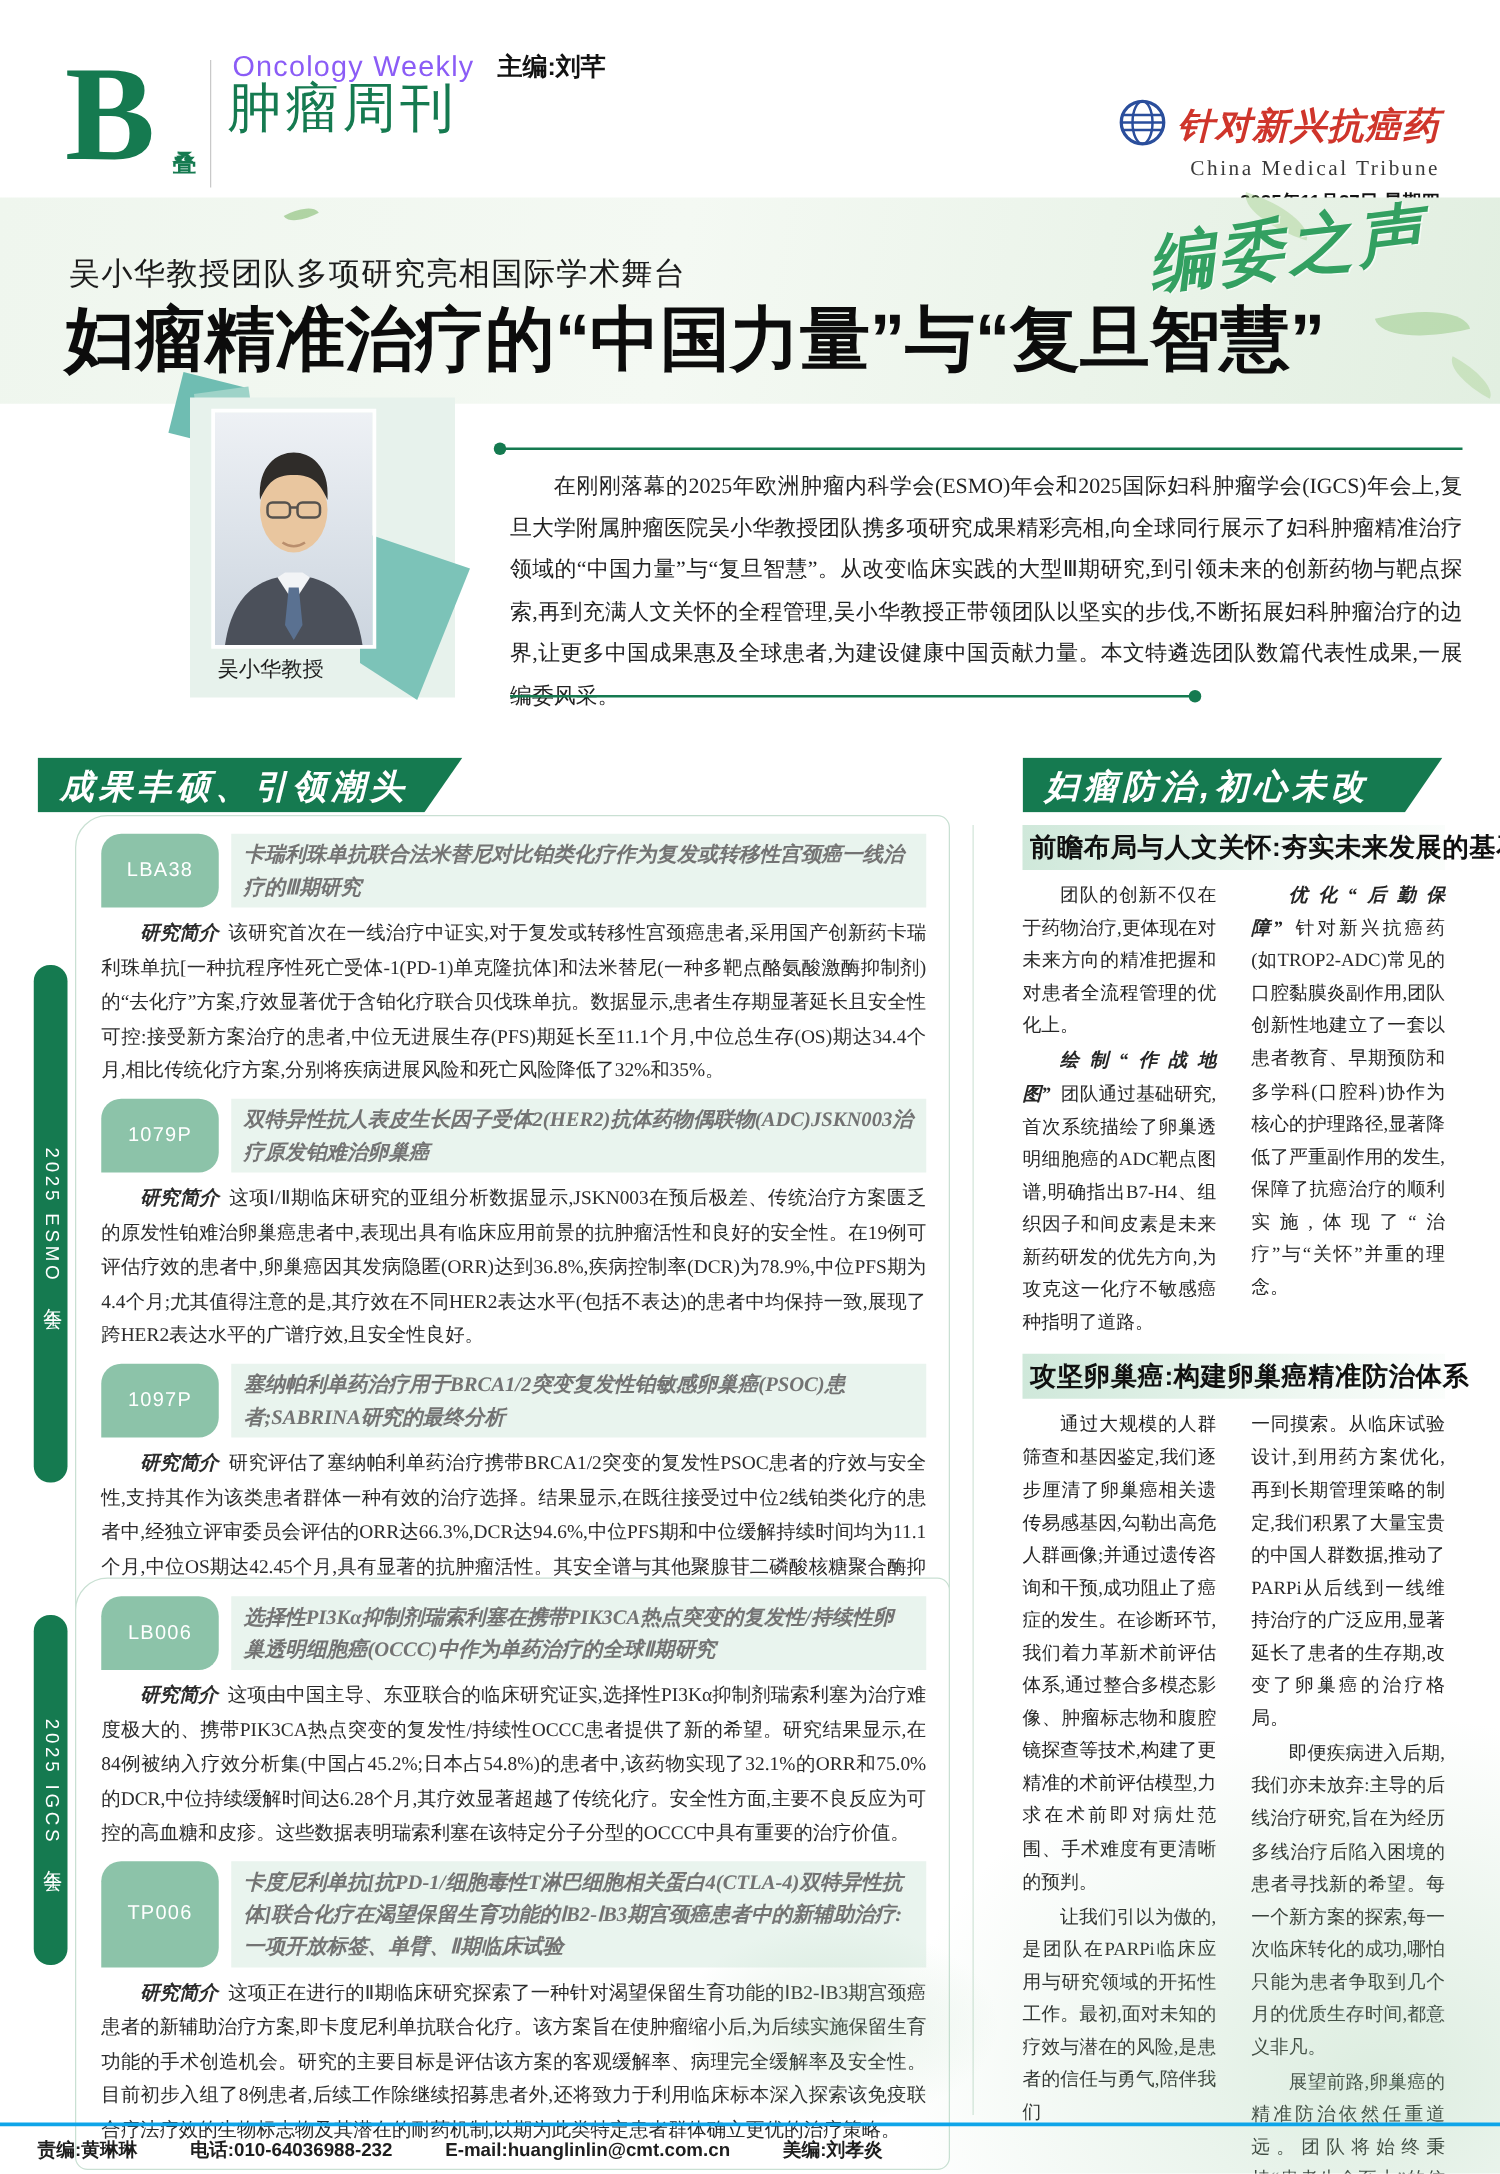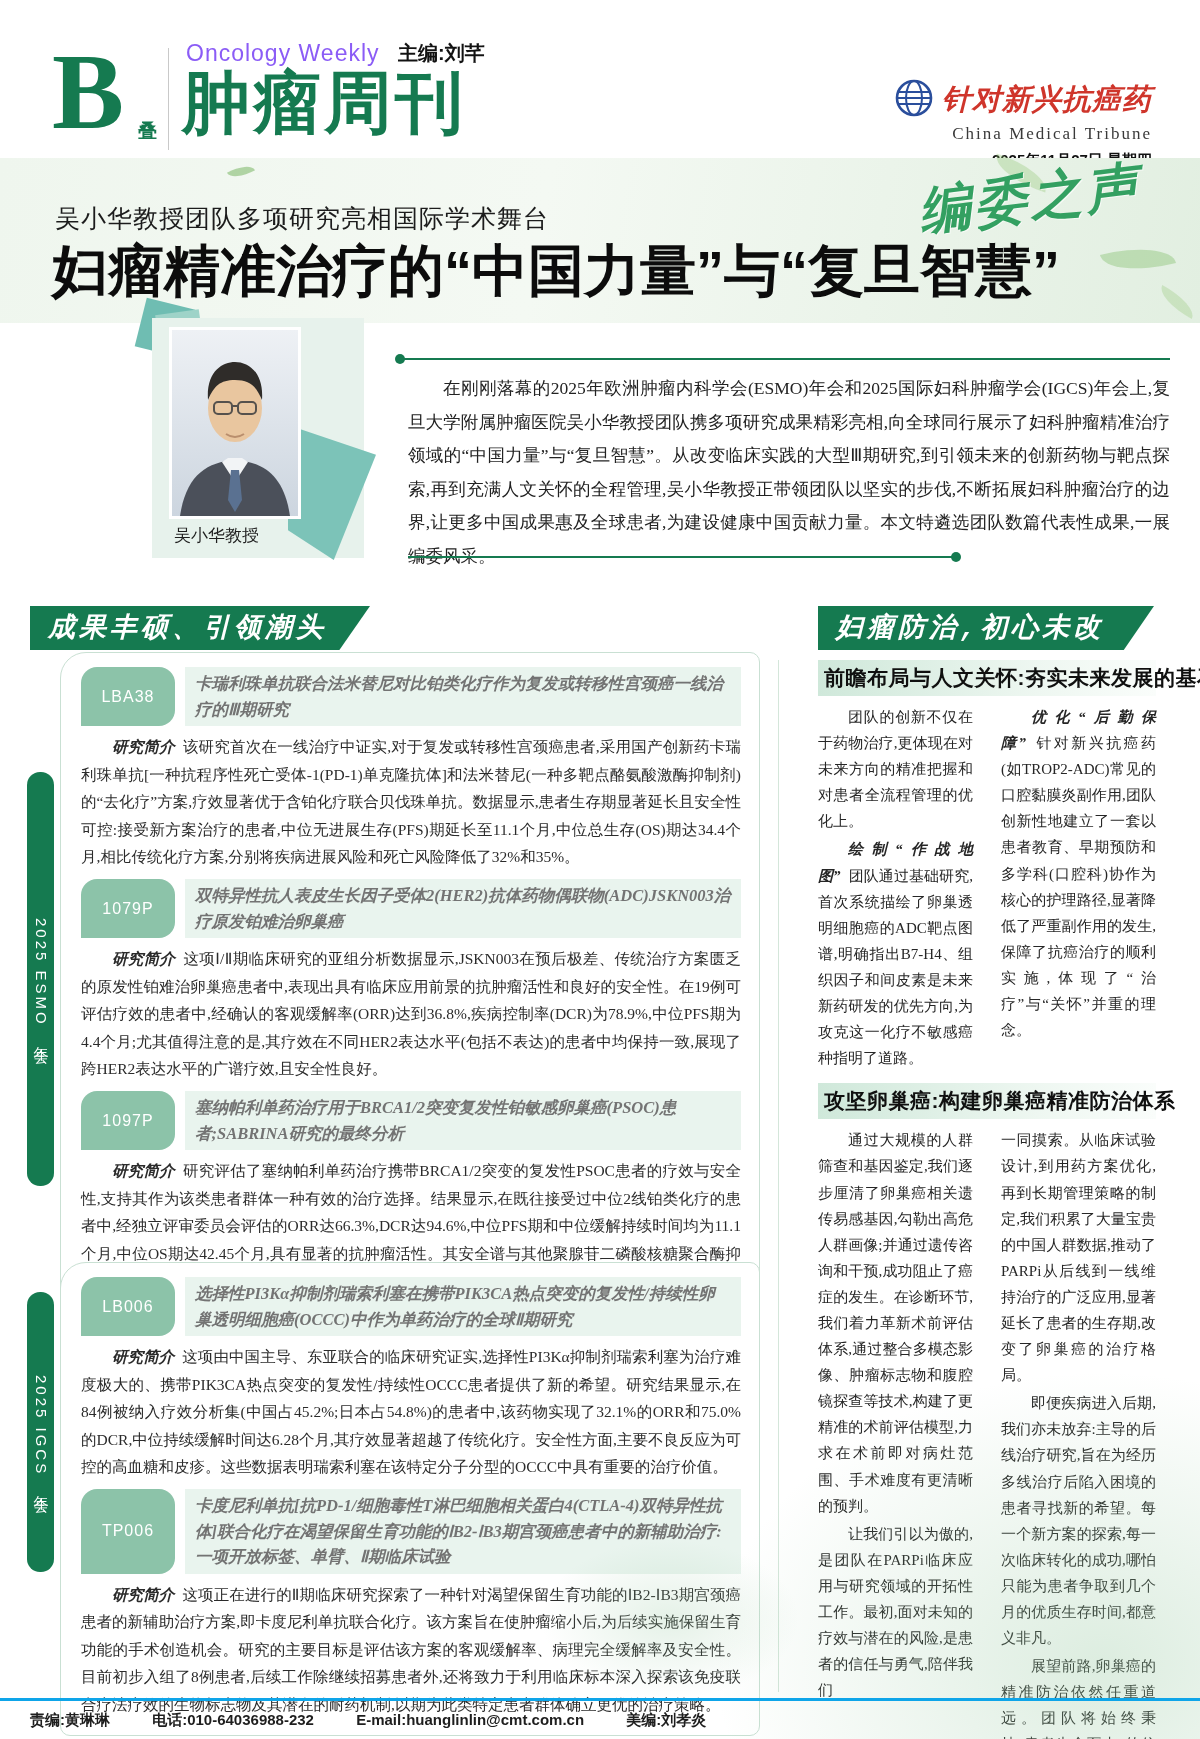--- a/index.html
+++ b/index.html
@@ -12,21 +12,21 @@
   
   .edition-letter{
     position:absolute; left:52px; top:38px; font-family:"Liberation Serif",serif;
     font-weight:bold; font-size:108px; line-height:1; color:#157a50;
   }
   .edition-sub{ position:absolute; left:138px; top:118px; font-size:19px; color:#157a50; font-weight:bold; }
   .mast-divider{ position:absolute; left:168px; top:48px; width:1px; height:102px; background:#c9c9c9; }
   .pub-en{ position:absolute; left:186px; top:40px; font-size:23px; color:#8b5cf6; letter-spacing:1px; }
   .chief{ position:absolute; left:398px; top:40px; font-size:20px; color:#121212; font-weight:bold; }
   .pub-cn{
-    position:absolute; left:182px; top:63px; font-size:68px; font-weight:700;
+    position:absolute; left:182px; top:63px; font-size:43px; font-weight:400;
     color:#157a50; letter-spacing:3px; line-height:1.15;
   }
   .tribune{ position:absolute; right:48px; top:78px; text-align:right; }
   .tribune-row{ display:flex; align-items:center; justify-content:flex-end; gap:8px; }
   .tribune-cn{
     font-family:"Liberation Serif",serif; font-style:italic; font-weight:bold;
     font-size:29px; color:#cf352b; letter-spacing:1px;
   }
   .tribune-en{ font-family:"Liberation Serif",serif; font-size:17px; color:#3a3a3a; letter-spacing:2px; margin-top:2px; }
   .date-line{ font-size:15px; font-weight:bold; color:#111; margin-top:7px; }
@@ -68,21 +68,21 @@
   .rule-bottom{ position:absolute; left:408px; top:556px; width:550px; height:2px; background:#157a50; }
   .rule-bottom::after{ content:""; position:absolute; right:-3px; top:-4px; width:10px; height:10px; border-radius:50%; background:#157a50; }
   .intro-text{
     position:absolute; left:408px; top:372px; width:762px;
     font-family:"Liberation Serif",serif; font-size:17.5px; line-height:1.92;
     text-align:justify; color:#222; text-indent:2em;
   }
   
   .banner{
     position:absolute; height:44px; background:#157a50; color:#fff;
-    font-family:Liberation Mono, monospace; font-weight:bold; font-style:italic;
+    font-family:Liberation Sans, sans-serif; font-weight:bold; font-style:italic;
     font-size:27px; line-height:46px; padding-left:18px; letter-spacing:4px;
     clip-path:polygon(0 0,100% 0,91% 100%,0 100%);
   }
   .banner-left{ left:30px; top:606px; width:340px; }
   .banner-right{ left:818px; top:606px; width:336px; }
   
   .card{
     position:absolute; left:60px; width:700px; border:1.5px solid #c9e0d3;
     border-radius:26px 10px 10px 10px; padding:14px 18px 8px 20px; background:#fff;
   }
@@ -218,21 +218,21 @@
         <div class="badge">LBA38</div>
         <div class="btitle">卡瑞利珠单抗联合法米替尼对比铂类化疗作为复发或转移性宫颈癌一线治疗的Ⅲ期研究</div>
       </div>
       <p class="bbody"><b class="lead">研究简介</b><span>该研究首次在一线治疗中证实,对于复发或转移性宫颈癌患者,采用国产创新药卡瑞利珠单抗[一种抗程序性死亡受体-1(PD-1)单克隆抗体]和法米替尼(一种多靶点酪氨酸激酶抑制剂)的“去化疗”方案,疗效显著优于含铂化疗联合贝伐珠单抗。数据显示,患者生存期显著延长且安全性可控:接受新方案治疗的患者,中位无进展生存(PFS)期延长至11.1个月,中位总生存(OS)期达34.4个月,相比传统化疗方案,分别将疾病进展风险和死亡风险降低了32%和35%。</span></p>
     </div>
     <div class="block">
       <div class="block-head">
         <div class="badge">1079P</div>
         <div class="btitle">双特异性抗人表皮生长因子受体2(HER2)抗体药物偶联物(ADC)JSKN003治疗原发铂难治卵巢癌</div>
       </div>
-      <p class="bbody"><b class="lead">研究简介</b><span>这项Ⅰ/Ⅱ期临床研究的亚组分析数据显示,JSKN003在预后极差、传统治疗方案匮乏的原发性铂难治卵巢癌患者中,表现出具有临床应用前景的抗肿瘤活性和良好的安全性。在19例可评估疗效的患者中,经确认的客观缓解率(ORR)达到36.8%,疾病控制率(DCR)为78.9%,中位PFS期为4.4个月;尤其值得注意的是,其疗效在不同HER2表达水平(包括不表达)的患者中均保持一致,展现了跨HER2表达水平的广谱疗效,且安全性良好。</span></p>
+      <p class="bbody"><b class="lead">研究简介</b><span>这项Ⅰ/Ⅱ期临床研究的亚组分析数据显示,JSKN003在预后极差、传统治疗方案匮乏的原发性铂难治卵巢癌患者中,表现出具有临床应用前景的抗肿瘤活性和良好的安全性。在19例可评估疗效的患者中,卵巢癌因其发病隐匿(ORR)达到36.8%,疾病控制率(DCR)为78.9%,中位PFS期为4.4个月;尤其值得注意的是,其疗效在不同HER2表达水平(包括不表达)的患者中均保持一致,展现了跨HER2表达水平的广谱疗效,且安全性良好。</span></p>
     </div>
     <div class="block">
       <div class="block-head">
         <div class="badge">1097P</div>
         <div class="btitle">塞纳帕利单药治疗用于BRCA1/2突变复发性铂敏感卵巢癌(PSOC)患者;SABRINA研究的最终分析</div>
       </div>
       <p class="bbody"><b class="lead">研究简介</b><span>研究评估了塞纳帕利单药治疗携带BRCA1/2突变的复发性PSOC患者的疗效与安全性,支持其作为该类患者群体一种有效的治疗选择。结果显示,在既往接受过中位2线铂类化疗的患者中,经独立评审委员会评估的ORR达66.3%,DCR达94.6%,中位PFS期和中位缓解持续时间均为11.1个月,中位OS期达42.45个月,具有显著的抗肿瘤活性。其安全谱与其他聚腺苷二磷酸核糖聚合酶抑制剂(PARPi)一致,总体可控。</span></p>
     </div>
     <div class="block">
       <div class="block-head">

